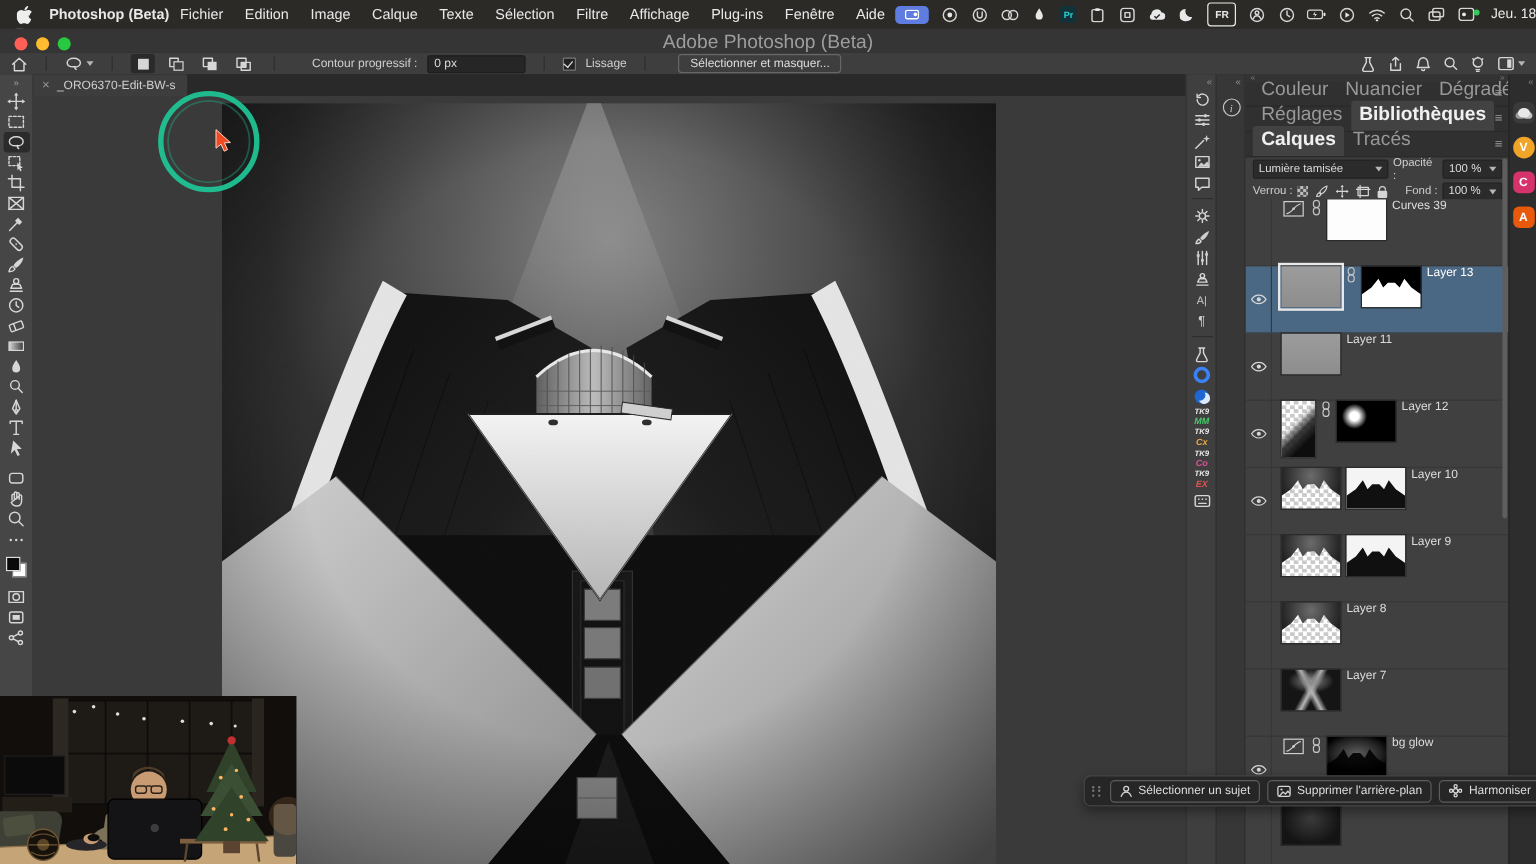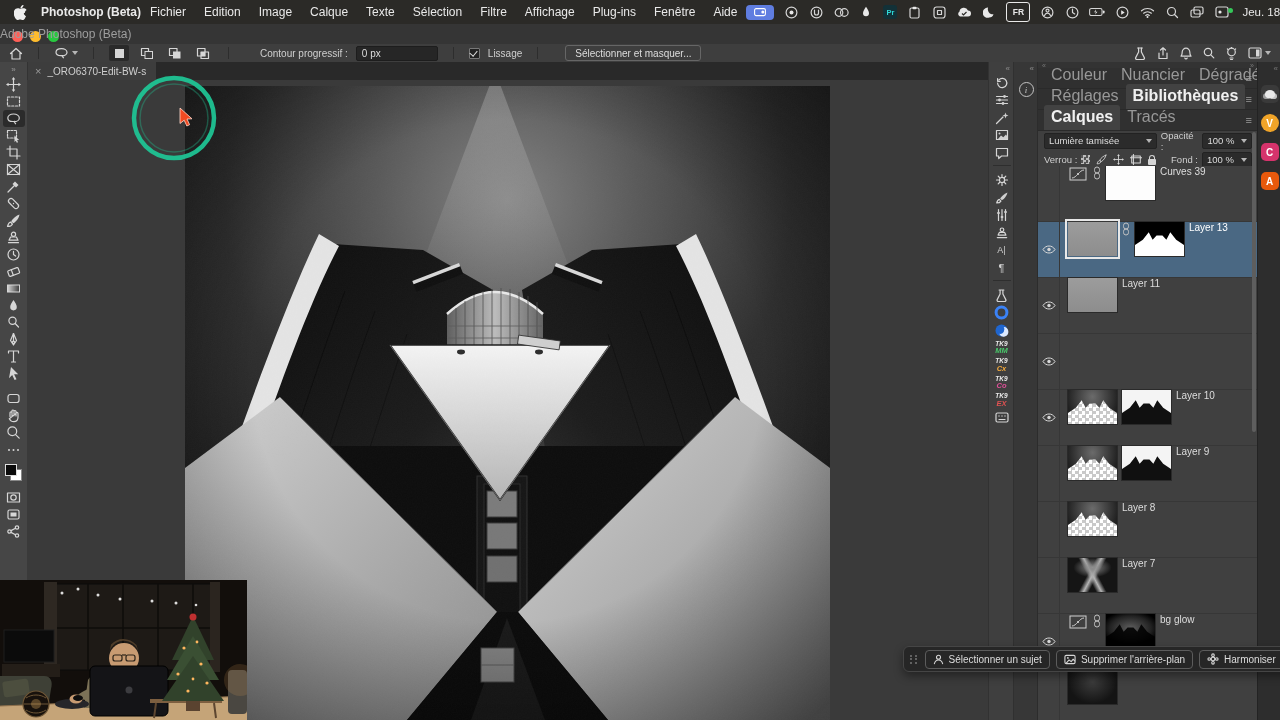--- a/index.html
+++ b/index.html
@@ -22,21 +22,21 @@
   .pill{width:28px;height:15px;background:#5f7de0;border-radius:4px;display:flex;align-items:center;justify-content:center;}
   .fr-badge{border:1.2px solid #e9e9e9;border-radius:3px;font-size:8.5px;font-weight:bold;padding:1px 3px;line-height:1;}
   .pr-badge{width:14px;height:14px;background:#123138;border-radius:3px;color:#2fd8d8;font-size:7.5px;font-weight:bold;
     display:flex;align-items:center;justify-content:center;}
   .green-dot{position:absolute;right:-3px;top:4px;width:5px;height:5px;border-radius:50%;background:#35c759;}
   .clock{font-size:11.5px;white-space:nowrap;margin-left:3px;}
 
   
   #titlebar{left:0;top:24px;width:1280px;height:20px;background:#353535;border-bottom:1px solid #262626;}
   .tl{position:absolute;top:7px;width:11px;height:11px;border-radius:50%;}
-  #titlebar .t-title{position:absolute;left:0;right:0;top:3px;text-align:left;color:#9d9d9d;font-size:12px;}
+  #titlebar .t-title{position:absolute;left:0;right:0;top:3px;text-align:center;color:#9d9d9d;font-size:16px;}
 
   
   #optionsbar{left:0;top:44px;width:1280px;height:18px;background:#3e3e3e;border-bottom:1px solid #2a2a2a;
     display:flex;align-items:center;color:#cfcfcf;font-size:10px;}
   .ob-sep{width:1px;height:12px;background:#2d2d2d;margin:0 7px;}
   .ob-group{display:flex;align-items:center;gap:8px;}
   .mode-btn{width:20px;height:16px;display:flex;align-items:center;justify-content:center;border-radius:2px;}
   .mode-btn.active{background:#2a2a2a;}
   .ob-field{background:#262626;border:1px solid #1d1d1d;border-radius:2px;height:13px;min-width:70px;
     display:flex;align-items:center;padding:0 5px;color:#ddd;}
@@ -930,20 +930,28 @@
           <span class="lname">Layer 11</span>
         </div>
       </div>
 
       <div class="layer-row">
         <div class="eye-cell">
             <svg width="14" height="9">
               <use href="#sym-eye"></use>
             </svg>
           </div>
+        <div class="row-body">
+          <div class="thumb t-checker-diag"></div>
+          <svg class="linkic" width="8" height="14">
+              <use href="#sym-link"></use>
+            </svg>
+          <div class="thumb t-black-streak"></div>
+          <span class="lname">Layer 12</span>
+        </div>
       </div>
 
       <div class="layer-row">
         <div class="eye-cell">
             <svg width="14" height="9">
               <use href="#sym-eye"></use>
             </svg>
           </div>
         <div class="row-body">
           <div class="thumb t-checker-building"></div>

